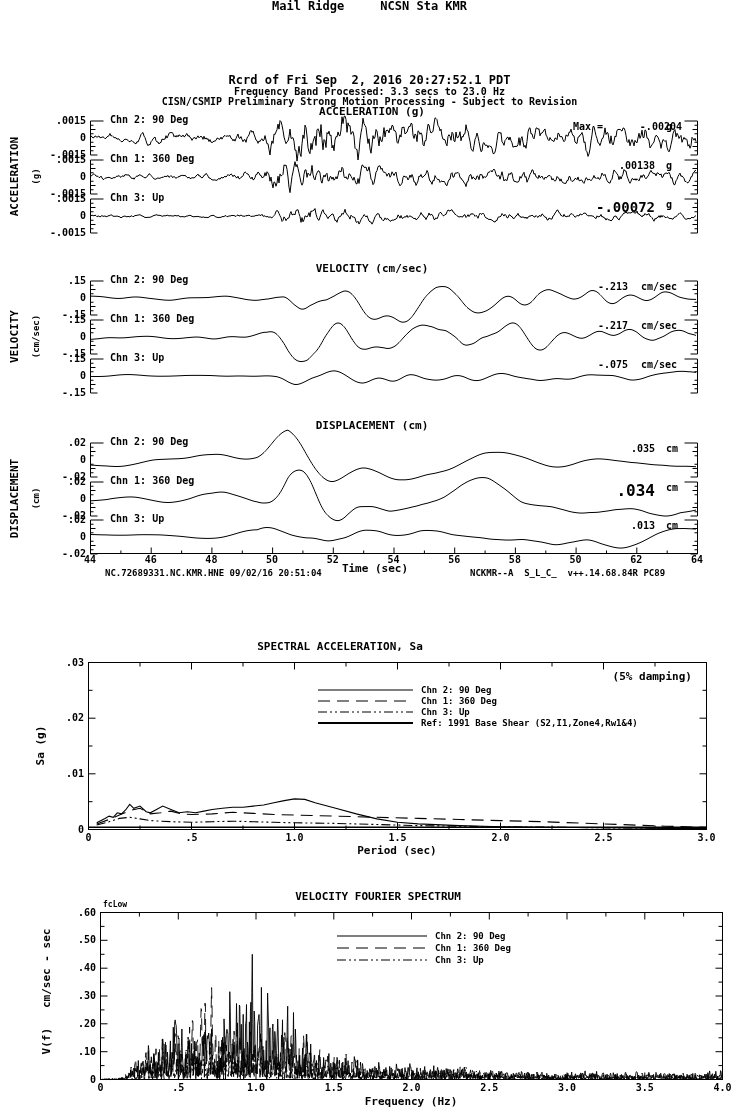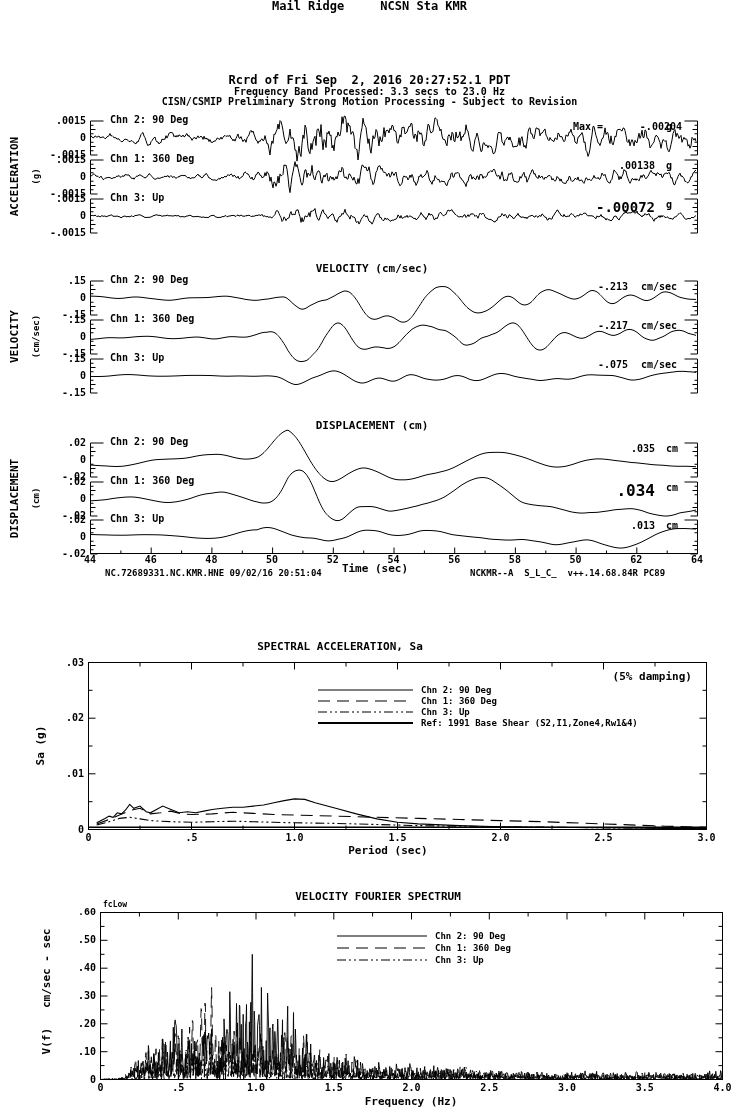--- a/index.html
+++ b/index.html
@@ -15,38 +15,39 @@
 </head>
 <body>
 
 <div id="page">
 
   <div class="abs txt ctr" style="left:0;top:62;width:739px;font-size:12px">Mail Ridge     NCSN Sta KMR</div>
   <div class="abs txt ctr" style="left:0;top:74px;width:739px;font-size:12px">Rcrd of Fri Sep  2, 2016 20:27:52.1 PDT</div>
   <div class="abs txt ctr" style="left:0;top:87px;width:739px;font-size:10px">Frequency Band Processed: 3.3 secs to 23.0 Hz</div>
   <div class="abs txt ctr" style="left:0;top:97px;width:739px;font-size:10px">CISN/CSMIP Preliminary Strong Motion Processing - Subject to Revision</div>
 
+  <div class="abs txt ctr" style="left:222px;top:106px;width:300px;font-size:11px">ACCELERATION (g)</div>
   <div class="abs txt ctr" style="left:222px;top:263px;width:300px;font-size:11px">VELOCITY (cm/sec)</div>
   <div class="abs txt ctr" style="left:222px;top:420px;width:300px;font-size:11px">DISPLACEMENT (cm)</div>
 
   <div class="abs txt ctr rot" style="left:-136px;top:171px;width:300px;font-size:11px">ACCELERATION</div>
   <div class="abs txt ctr rot" style="left:-114px;top:172px;width:300px;font-size:9px">(g)</div>
   <div class="abs txt ctr rot" style="left:-136px;top:331px;width:300px;font-size:11px">VELOCITY</div>
   <div class="abs txt ctr rot" style="left:-114px;top:332px;width:300px;font-size:9px">(cm/sec)</div>
   <div class="abs txt ctr rot" style="left:-136px;top:493px;width:300px;font-size:11px">DISPLACEMENT</div>
   <div class="abs txt ctr rot" style="left:-114px;top:494px;width:300px;font-size:9px">(cm)</div>
 
   <div class="abs txt ctr" style="left:305px;top:563px;width:140px;font-size:11px">Time (sec)</div>
   <div class="abs txt" style="left:105px;top:569px;font-size:9px">NC.72689331.NC.KMR.HNE 09/02/16 20:51:04</div>
   <div class="abs txt" style="left:470px;top:569px;font-size:9px">NCKMR--A  S_L_C_  v++.14.68.84R PC89</div>
 
   <div class="abs txt ctr" style="left:140px;top:641px;width:400px;font-size:11px">SPECTRAL ACCELERATION, Sa</div>
   <div class="abs txt rgt" style="left:542px;top:671px;width:150px;font-size:11px">(5% damping)</div>
   <div class="abs txt ctr rot" style="left:-110px;top:740px;width:300px;font-size:11px">Sa (g)</div>
-  <div class="abs txt ctr" style="left:318px;top:845px;width:140px;font-size:11px">Period (sec)</div>
+  <div class="abs txt ctr" style="left:327px;top:845px;width:140px;font-size:11px">Period (sec)</div>
 
   <div class="abs txt ctr" style="left:178px;top:891px;width:400px;font-size:11px">VELOCITY FOURIER SPECTRUM</div>
   <div class="abs txt" style="left:103px;top:901px;font-size:8px">fcLow</div>
   <div class="abs txt ctr rot" style="left:-104px;top:986px;width:300px;font-size:11px">V(f)   cm/sec - sec</div>
   <div class="abs txt ctr" style="left:341px;top:1096px;width:140px;font-size:11px">Frequency (Hz)</div>
 
   <div id="gen" class="abs" style="left:0;top:0">
       <svg width="608" height="150" style="position: absolute; left: 90px; top: 98px; overflow: visible;">
         <path d="M0.5,23h13 M0.5,23v34 M0.5,57h7 M0.5,31.5h5 M0.5,48.5h5 M0.5,27.25h3 M0.5,35.75h3 M0.5,44.25h3 M0.5,52.75h3" fill="none" stroke="#000000" stroke-width="1"></path>
         <path d="M607.5,23h-13 M607.5,23v34 M607.5,57h-7 M607.5,31.5h-5 M607.5,48.5h-5 M607.5,27.25h-3 M607.5,35.75h-3 M607.5,44.25h-3 M607.5,52.75h-3" fill="none" stroke="#000000" stroke-width="1"></path>
@@ -187,21 +188,21 @@
       </svg>
       <div class="abs txt ctr" style="left: 80.5px; top: 1083px; width: 40px; font-size: 10px;">0</div>
       <div class="abs txt ctr" style="left: 158.25px; top: 1083px; width: 40px; font-size: 10px;">.5</div>
       <div class="abs txt ctr" style="left: 236px; top: 1083px; width: 40px; font-size: 10px;">1.0</div>
       <div class="abs txt ctr" style="left: 313.75px; top: 1083px; width: 40px; font-size: 10px;">1.5</div>
       <div class="abs txt ctr" style="left: 391.5px; top: 1083px; width: 40px; font-size: 10px;">2.0</div>
       <div class="abs txt ctr" style="left: 469.25px; top: 1083px; width: 40px; font-size: 10px;">2.5</div>
       <div class="abs txt ctr" style="left: 547px; top: 1083px; width: 40px; font-size: 10px;">3.0</div>
       <div class="abs txt ctr" style="left: 624.75px; top: 1083px; width: 40px; font-size: 10px;">3.5</div>
       <div class="abs txt ctr" style="left: 702.5px; top: 1083px; width: 40px; font-size: 10px;">4.0</div>
-      <div class="abs txt rgt" style="left: 56px; top: 907.5px; width: 40px; font-size: 10px; font-family: Liberation Mono, monospace;">.60</div>
+      <div class="abs txt rgt" style="left: 56px; top: 907.5px; width: 40px; font-size: 10px;">.60</div>
       <div class="abs txt rgt" style="left: 56px; top: 935.333px; width: 40px; font-size: 10px;">.50</div>
       <div class="abs txt rgt" style="left: 56px; top: 963.167px; width: 40px; font-size: 10px;">.40</div>
       <div class="abs txt rgt" style="left: 56px; top: 991px; width: 40px; font-size: 10px;">.30</div>
       <div class="abs txt rgt" style="left: 56px; top: 1018.83px; width: 40px; font-size: 10px;">.20</div>
       <div class="abs txt rgt" style="left: 56px; top: 1046.67px; width: 40px; font-size: 10px;">.10</div>
       <div class="abs txt rgt" style="left: 56px; top: 1074.5px; width: 40px; font-size: 10px;">0</div>
       <svg width="92" height="40" style="position: absolute; left: 337px; top: 934px; overflow: visible;">
         <path d="M0,2H90" fill="none" stroke="#000000" stroke-width="1.2"></path>
         <path d="M0,14H90" fill="none" stroke="#000000" stroke-width="1.2" stroke-dasharray="12,7"></path>
         <path d="M0,26H90" fill="none" stroke="#000000" stroke-width="1.2" stroke-dasharray="9,3,2,3,2,3"></path>

